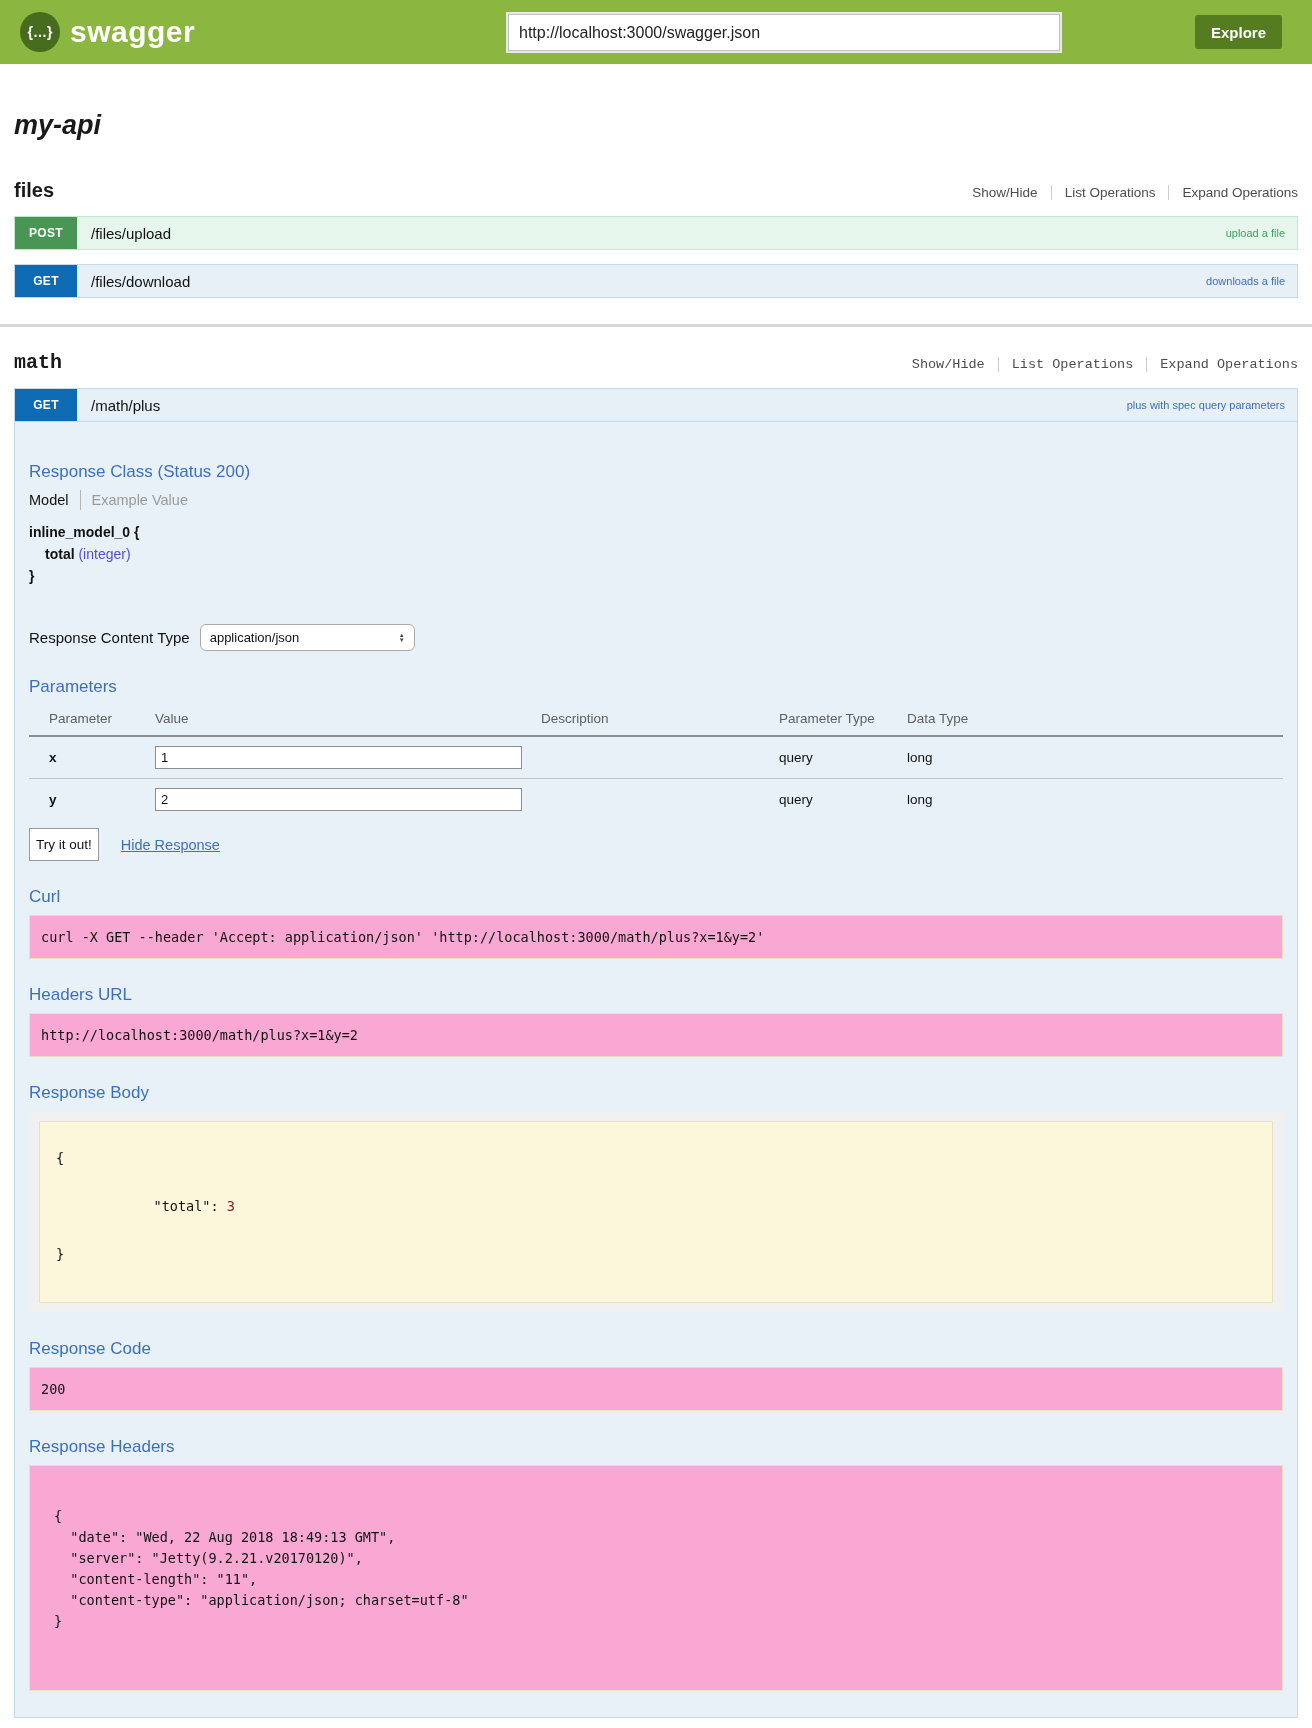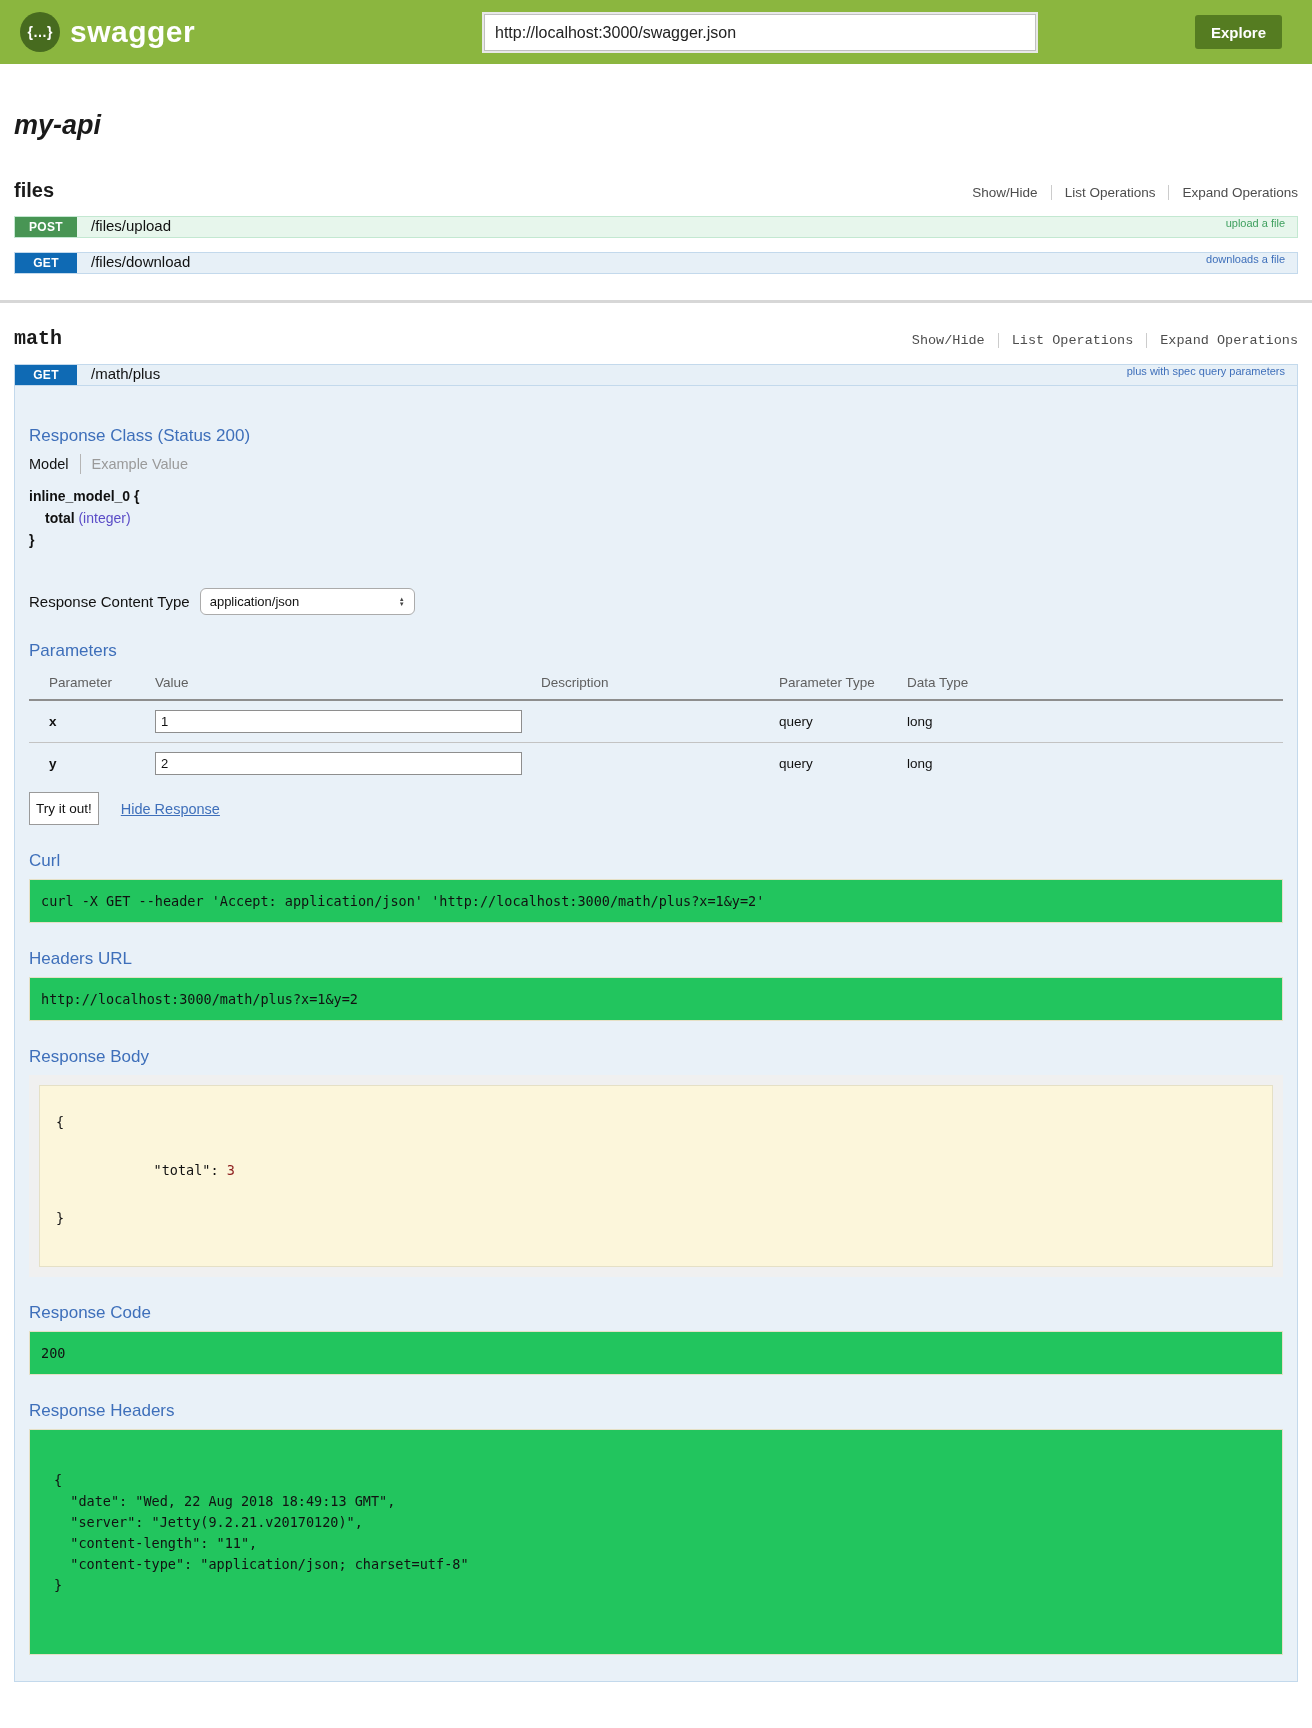--- a/index.html
+++ b/index.html
@@ -8,38 +8,38 @@
     font-family: "Liberation Sans", sans-serif;
     background:#fff; color:#333;
     width:1312px; min-height:1728px; position:relative;
   }
   
   .header { background:#8bb63f; height:64px; position:relative; display:flex; align-items:center; padding-left:20px; }
   .logo { display:flex; align-items:center; gap:10px; cursor:pointer; }
   .logo-icon { width:40px; height:40px; border-radius:50%; background:#476b1f; color:#fff;
     display:flex; align-items:center; justify-content:center; font-weight:bold; font-size:14px; }
   .logo-text { color:#fff; font-size:30px; font-weight:bold; letter-spacing:0.5px; }
-  .url-input { position:absolute; left:484px; top:14px; width:552px; height:37px;
+  .url-input { position:absolute; left:508px; top:14px; width:552px; height:37px;
     border:1px solid #c0c0c0; outline:2px solid #e8e8e8; background:#fff; padding:0 10px; font-size:16px;
     font-family:"Liberation Sans",sans-serif; color:#222; }
   .explore-btn { position:absolute; right:30px; top:15px; height:34px; background:#557c21; color:#fff;
     font-weight:bold; font-size:15px; border:none; border-radius:3px; padding:0 16px; cursor:pointer;
     font-family:"Liberation Sans",sans-serif; }
   
   .wrap { padding:0 14px; }
   .api-title { font-size:27px; color:#1a1a1a; margin:46px 0 0 0; font-weight:bold;font-style:italic; }
   .resource-header { display:flex; align-items:baseline; margin-top:38px; }
   .resource-name { font-size:20px; font-weight:bold; color:#1a1a1a; cursor:pointer; }
   .resource-links { margin-left:auto; display:flex; font-size:13.5px; color:#4d4d4d; }
   .resource-links .rlink { padding:0 13px; cursor:pointer; }
   .resource-links .rlink + .rlink { border-left:1px solid #ccc; }
   .resource-links .rlink:last-child { padding-right:0; }
   .divider { height:3px; background:#d7d7d7; margin:26px -14px 0 -14px; }
   
-  .op-row { display:flex; align-items:flex-start; height:22px; margin-top:14px; border:1px solid; cursor:pointer; }
+  .op-row { display:flex; align-items:center; height:34px; margin-top:14px; border:1px solid; cursor:pointer; }
   .op-row.get  { background:#e7f0f7; border-color:#c3d9ec; }
   .op-row.post { background:#e7f6ec; border-color:#c3e8d1; }
   .method-badge { width:62px; align-self:stretch; display:flex; align-items:center; justify-content:center;
     color:#fff; font-weight:bold; font-size:12px; letter-spacing:0.3px; }
   .get  .method-badge { background:#0f6ab4; }
   .post .method-badge { background:#489554; }
   .op-path { margin-left:14px; font-size:15px; color:#111; }
   .op-summary { margin-left:auto; margin-right:12px; font-size:11px; }
   .get  .op-summary { color:#3e6fba; }
   .post .op-summary { color:#3fa05f; }
@@ -70,21 +70,21 @@
   .params td { padding:9px 0; border-bottom:1px solid #c3c3c3; vertical-align:middle; color:#111; }
   .params tr:last-child td { border-bottom:none; }
   .p-name { font-weight:bold; padding-left:20px !important; }
   .param-input { width:367px; height:23px; border:1px solid #8e8e8e; background:#fff; font-size:13px;
     padding:1px 5px; font-family:"Liberation Sans",sans-serif; color:#111; }
   .try-row { display:flex; align-items:center; margin-top:8px; }
   .try-btn { background:#fff; border:1px solid #9a9a9a; font-size:13.5px; color:#111; padding:8px 6px;
     cursor:pointer; font-family:"Liberation Sans",sans-serif; }
   .hide-response { margin-left:22px; color:#3e6fba; text-decoration:underline; font-size:14.5px; cursor:pointer; }
   
-  .code-box { background:#22c55e; border:1px solid #e5e0c6; padding:13px 11px; margin-top:6px;
+  .code-box { background:#f9a8d4; border:1px solid #e5e0c6; padding:13px 11px; margin-top:6px;
     font-family:"DejaVu Sans Mono",monospace; font-size:13.5px; color:#111; white-space:pre-wrap; }
   .rb-wrap { background:#f0f0f0; padding:10px; margin-top:8px; }
   .rb-code { background:#fcf6db; border:1px solid #e5e0c6; padding:24px 16px 36px 16px;
     font-family:"DejaVu Sans Mono",monospace; font-size:13.5px; color:#111; }
   .code-line { white-space:pre; line-height:24px; }
   .json-num { color:#8f2121; }
   .headers-pre { margin:0; line-height:21px; font-family:"DejaVu Sans Mono",monospace; font-size:13.5px;
     white-space:pre; }
   .code-box.headers { padding:8px 11px 26px 24px; }
 </style>

